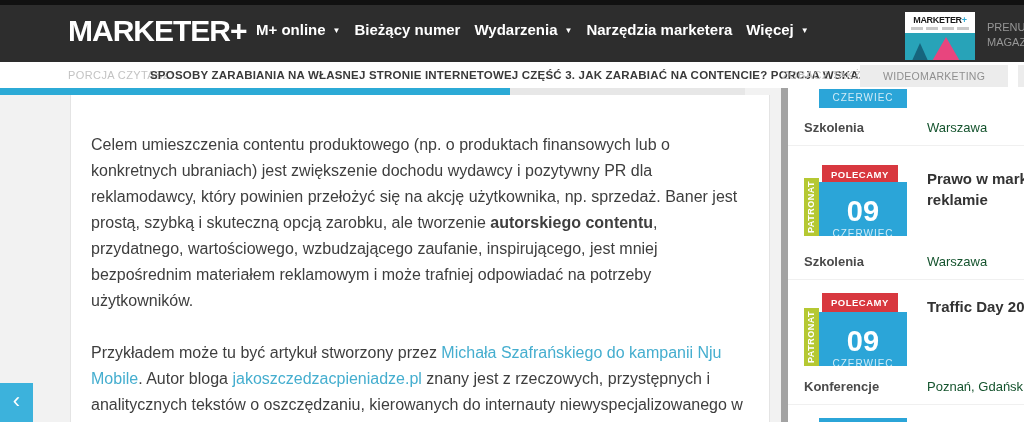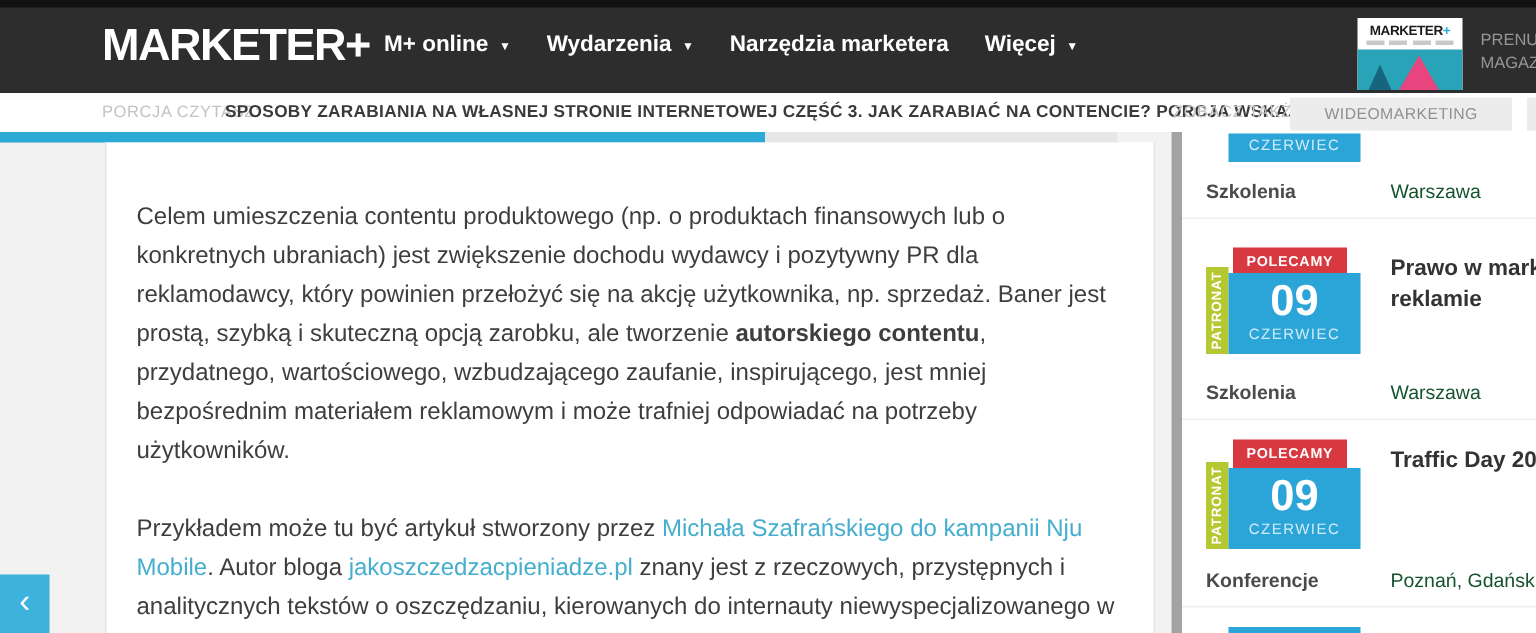--- a/index.html
+++ b/index.html
@@ -10,21 +10,21 @@
     font-family:"Liberation Sans", sans-serif;
     color:#3e3e3e;
   }
   
   .topbar { position:absolute; left:0; top:0; width:1024px; height:62px; background:#2d2d2d; }
   .topbar-edge { position:absolute; left:0; top:0; width:1024px; height:5px; background:#111; }
   .logo {
     position:absolute; left:68px; top:14px;
     color:#fff; font-size:30px; font-weight:800; letter-spacing:-1px;
   }
-  .menu { position:absolute; left:256px; top:21px; display:flex; gap:24px; }
+  .menu { position:absolute; left:256px; top:21px; display:flex; gap:14px; }
   .menu-item { display:flex; align-items:center; gap:7px; color:#fff; font-size:15px; font-weight:600; cursor:pointer; white-space:nowrap; }
   .caret { font-size:8px; color:#fff; line-height:1; padding-top:2px; }
   .promo { position:absolute; left:905px; top:12px; display:flex; gap:12px; }
   .cover { width:70px; height:48px; background:#fff; overflow:hidden; flex:0 0 auto; }
   .cover-logo { font-size:9px; font-weight:800; color:#1a1a1a; text-align:center; padding-top:3px; letter-spacing:-0.3px; }
   .cover-logo .plus { color:#2caad6; }
   .cover-lines { display:flex; justify-content:space-around; padding:2px 4px 3px 4px; }
   .cover-lines i { display:block; width:12px; height:3px; background:#c9c9c9; }
   .cover-art { position:relative; height:30px; background:#28a3b8; overflow:hidden; }
   .cover-art .shape-pink { position:absolute; left:26px; top:4px; width:30px; height:26px; background:#e8457e; clip-path:polygon(50% 0,100% 100%,0 100%); }
@@ -54,36 +54,39 @@
   
   .sidebar { position:absolute; left:781px; top:88px; width:243px; height:334px; background:#fff; border-left:7px solid #a3a3a3; }
   .strip-top { position:absolute; left:31px; top:1px; width:88px; height:19px; background:#2ba5d8; color:rgba(255,255,255,.78); font-size:10px; letter-spacing:1px; text-align:center; line-height:17px; }
   .strip-bottom { position:absolute; left:31px; top:330px; width:88px; height:4px; background:#2ba5d8; }
   .meta-row { position:absolute; left:0; width:243px; height:34px; border-bottom:1px solid #f0f0f0; }
   .meta-type { position:absolute; left:16px; top:8px; font-size:13px; font-weight:600; color:#4a4a4a; white-space:nowrap; }
   .meta-city { position:absolute; left:139px; top:8px; font-size:13px; color:#14532d; white-space:nowrap; }
   .badge { position:absolute; left:34px; padding:4px 9px; background:#d8383f; color:#fff; font-size:9.5px; font-weight:700; letter-spacing:.5px; }
   .ribbon { position:absolute; left:16px; width:15px; height:58px; background:#b5c832; color:#fff; font-size:9px; font-weight:700; letter-spacing:.5px; writing-mode:vertical-rl; transform:rotate(180deg); text-align:center; line-height:15px; }
   .datebox { position:absolute; left:31px; width:88px; height:54px; background:#2ba5d8; text-align:center; cursor:pointer; }
-  .datebox .day { color:#fff; font-size:29px; font-weight:700; line-height:34px; padding-top:2px; }
+  .datebox .day { color:#fff; font-size:29px; font-weight:700; line-height:34px; padding-top:12px; }
   .datebox .month { color:rgba(255,255,255,.78); font-size:10px; letter-spacing:1px; }
   .event-title { position:absolute; left:139px; width:172px; font-size:15px; font-weight:700; color:#333; line-height:21px; cursor:pointer; }
   
   .prev-btn { position:absolute; left:0; top:383px; width:33px; height:39px; background:#3cb2dc; color:#fff; font-size:22px; line-height:36px; text-align:center; cursor:pointer; }
 </style>
 </head>
 <body>
 
 <div class="topbar">
   <div class="topbar-edge"></div>
   <div class="logo">MARKETER+</div>
   <div class="menu">
     <div class="menu-item">
       <span>M+ online</span>
       <span class="caret">▼</span>
+    </div>
+    <div class="menu-item">
+      <span>Bieżący numer</span>
     </div>
     <div class="menu-item">
       <span>Wydarzenia</span>
       <span class="caret">▼</span>
     </div>
     <div class="menu-item">
       <span>Narzędzia marketera</span>
     </div>
     <div class="menu-item">
       <span>Więcej</span>

